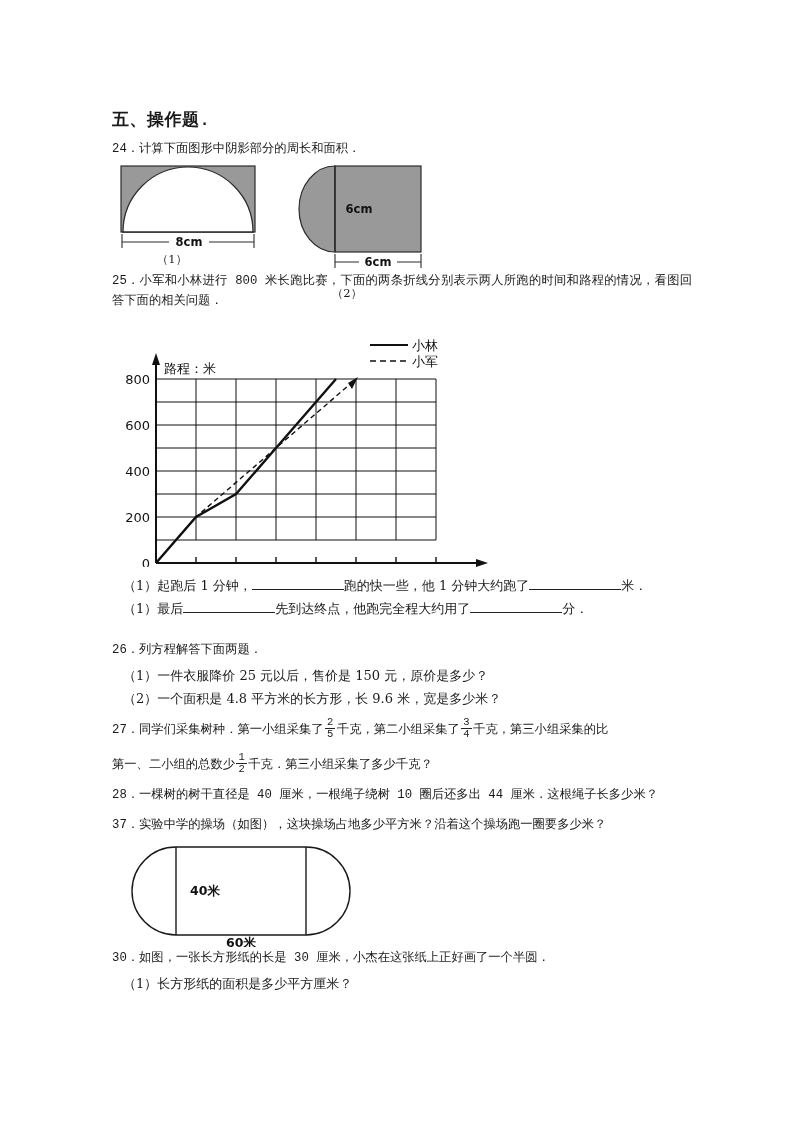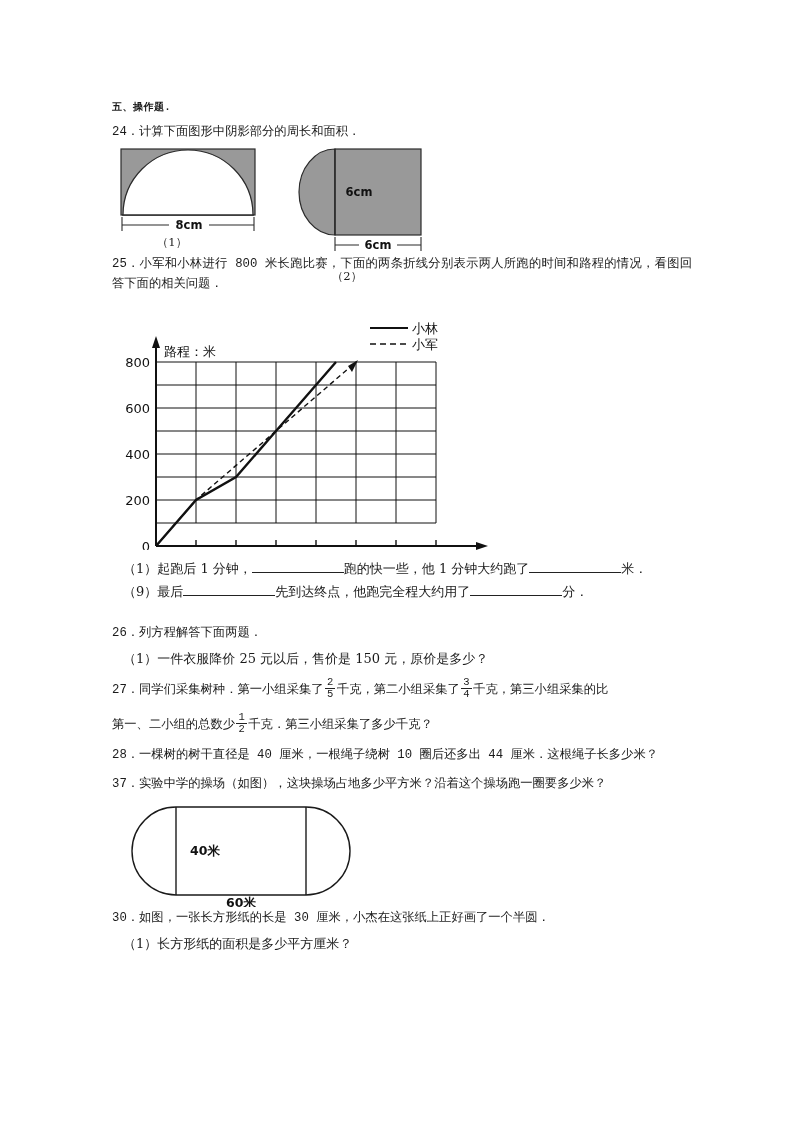--- a/index.html
+++ b/index.html
@@ -12,23 +12,23 @@
     color: #1a1a1a;
     position: relative;
     overflow: hidden;
   }
   .page { position: relative; width: 793px; height: 1122px; padding: 0; }
   .content { position: absolute; left: 112px; top: 92px; width: 580px; }
 
   .sec-head {
     font-family: Liberation Mono, monospace;
     font-weight: bold;
-    font-size: 10px;
+    font-size: 17px;
     letter-spacing: 0.5px;
-    margin: 8px 0 9px 0;
+    margin: 16px 0 9px 0;
   }
   .q {
     font-size: 12.3px;
     line-height: 1.62;
     margin: 0 0 4px 0;
     text-align: justify;
     font-family: Liberation Mono, monospace;
   }
   .sub {
     font-size: 13px;
@@ -181,27 +181,28 @@
       <polyline points="44,232 84,186 164,117 244,48" fill="none" stroke="#111" stroke-width="1.4" stroke-dasharray="5,3.5"></polyline>
       <polygon points="246,46 236,52 240,58" fill="#111"></polygon>
     </svg>
   </div>
 
   <div class="gap-sm"></div>
 
   <p class="sub"><span>（1）起跑后 1 分钟，</span><span class="blank b-long"></span><span>跑的快一些，他 1 分钟大约跑了</span><span class="blank b-long"></span><span>米．</span></p>
 
 
-  <p class="sub"><span>（9）最后</span><span class="blank b-long"></span><span>先到达终点，他跑完全程大约用了</span><span class="blank b-long"></span><span>分．</span></p>
+  <p class="sub"><span>（1）最后</span><span class="blank b-long"></span><span>先到达终点，他跑完全程大约用了</span><span class="blank b-long"></span><span>分．</span></p>
 
   <div class="gap-lg"></div>
 
 
   <p class="q"><span>26</span><span>．列方程解答下面两题．</span></p>
   <p class="sub">（1）一件衣服降价 25 元以后，售价是 150 元，原价是多少？</p>
+  <p class="sub">（2）一个面积是 4.8 平方米的长方形，长 9.6 米，宽是多少米？</p>
 
   <div class="gap-sm"></div>
 
   <p class="q"><span>27</span><span>．同学们采集树种．第一小组采集了</span><span class="frac"><span class="num">2</span><span class="den">5</span></span><span>千克，第二小组采集了</span><span class="frac"><span class="num">3</span><span class="den">4</span></span><span>千克，第三小组采集的比</span></p>
 
   <div style="height:8px"></div>
 
   <p class="q"><span>第一、二小组的总数少</span><span class="frac"><span class="num">1</span><span class="den">2</span></span><span>千克．第三小组采集了多少千克？</span></p>
 
   <div class="gap-sm"></div>

